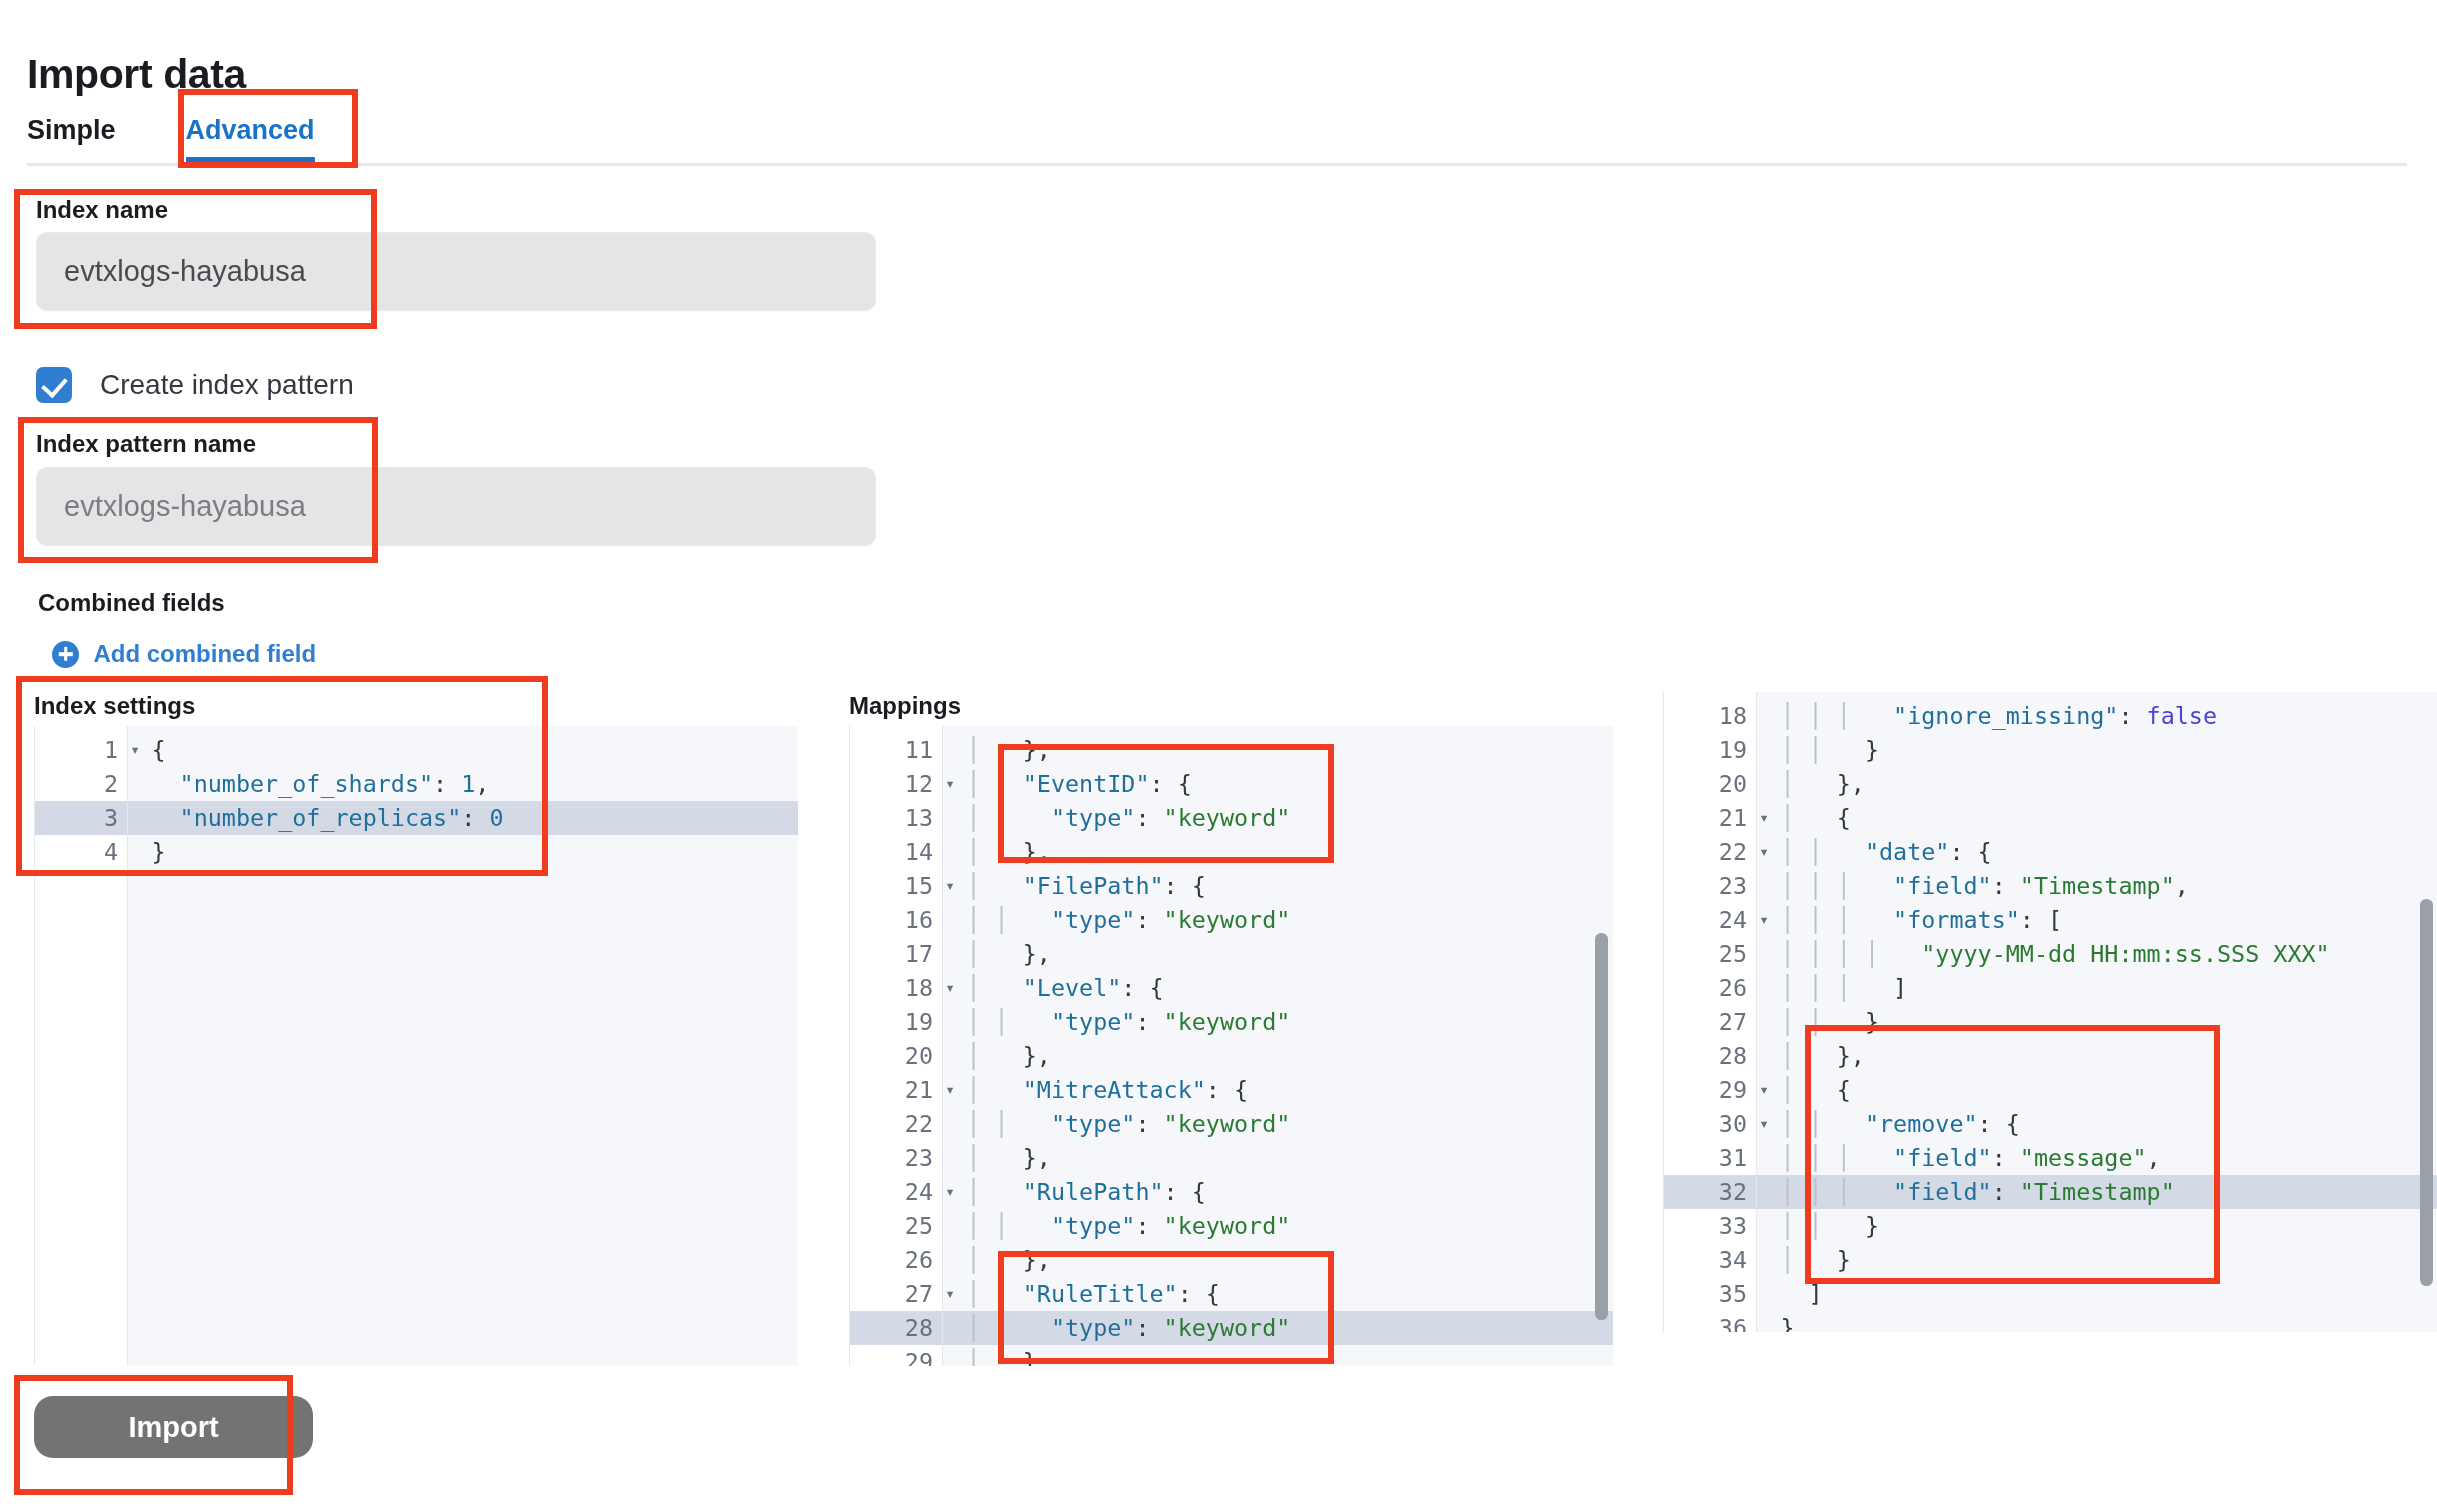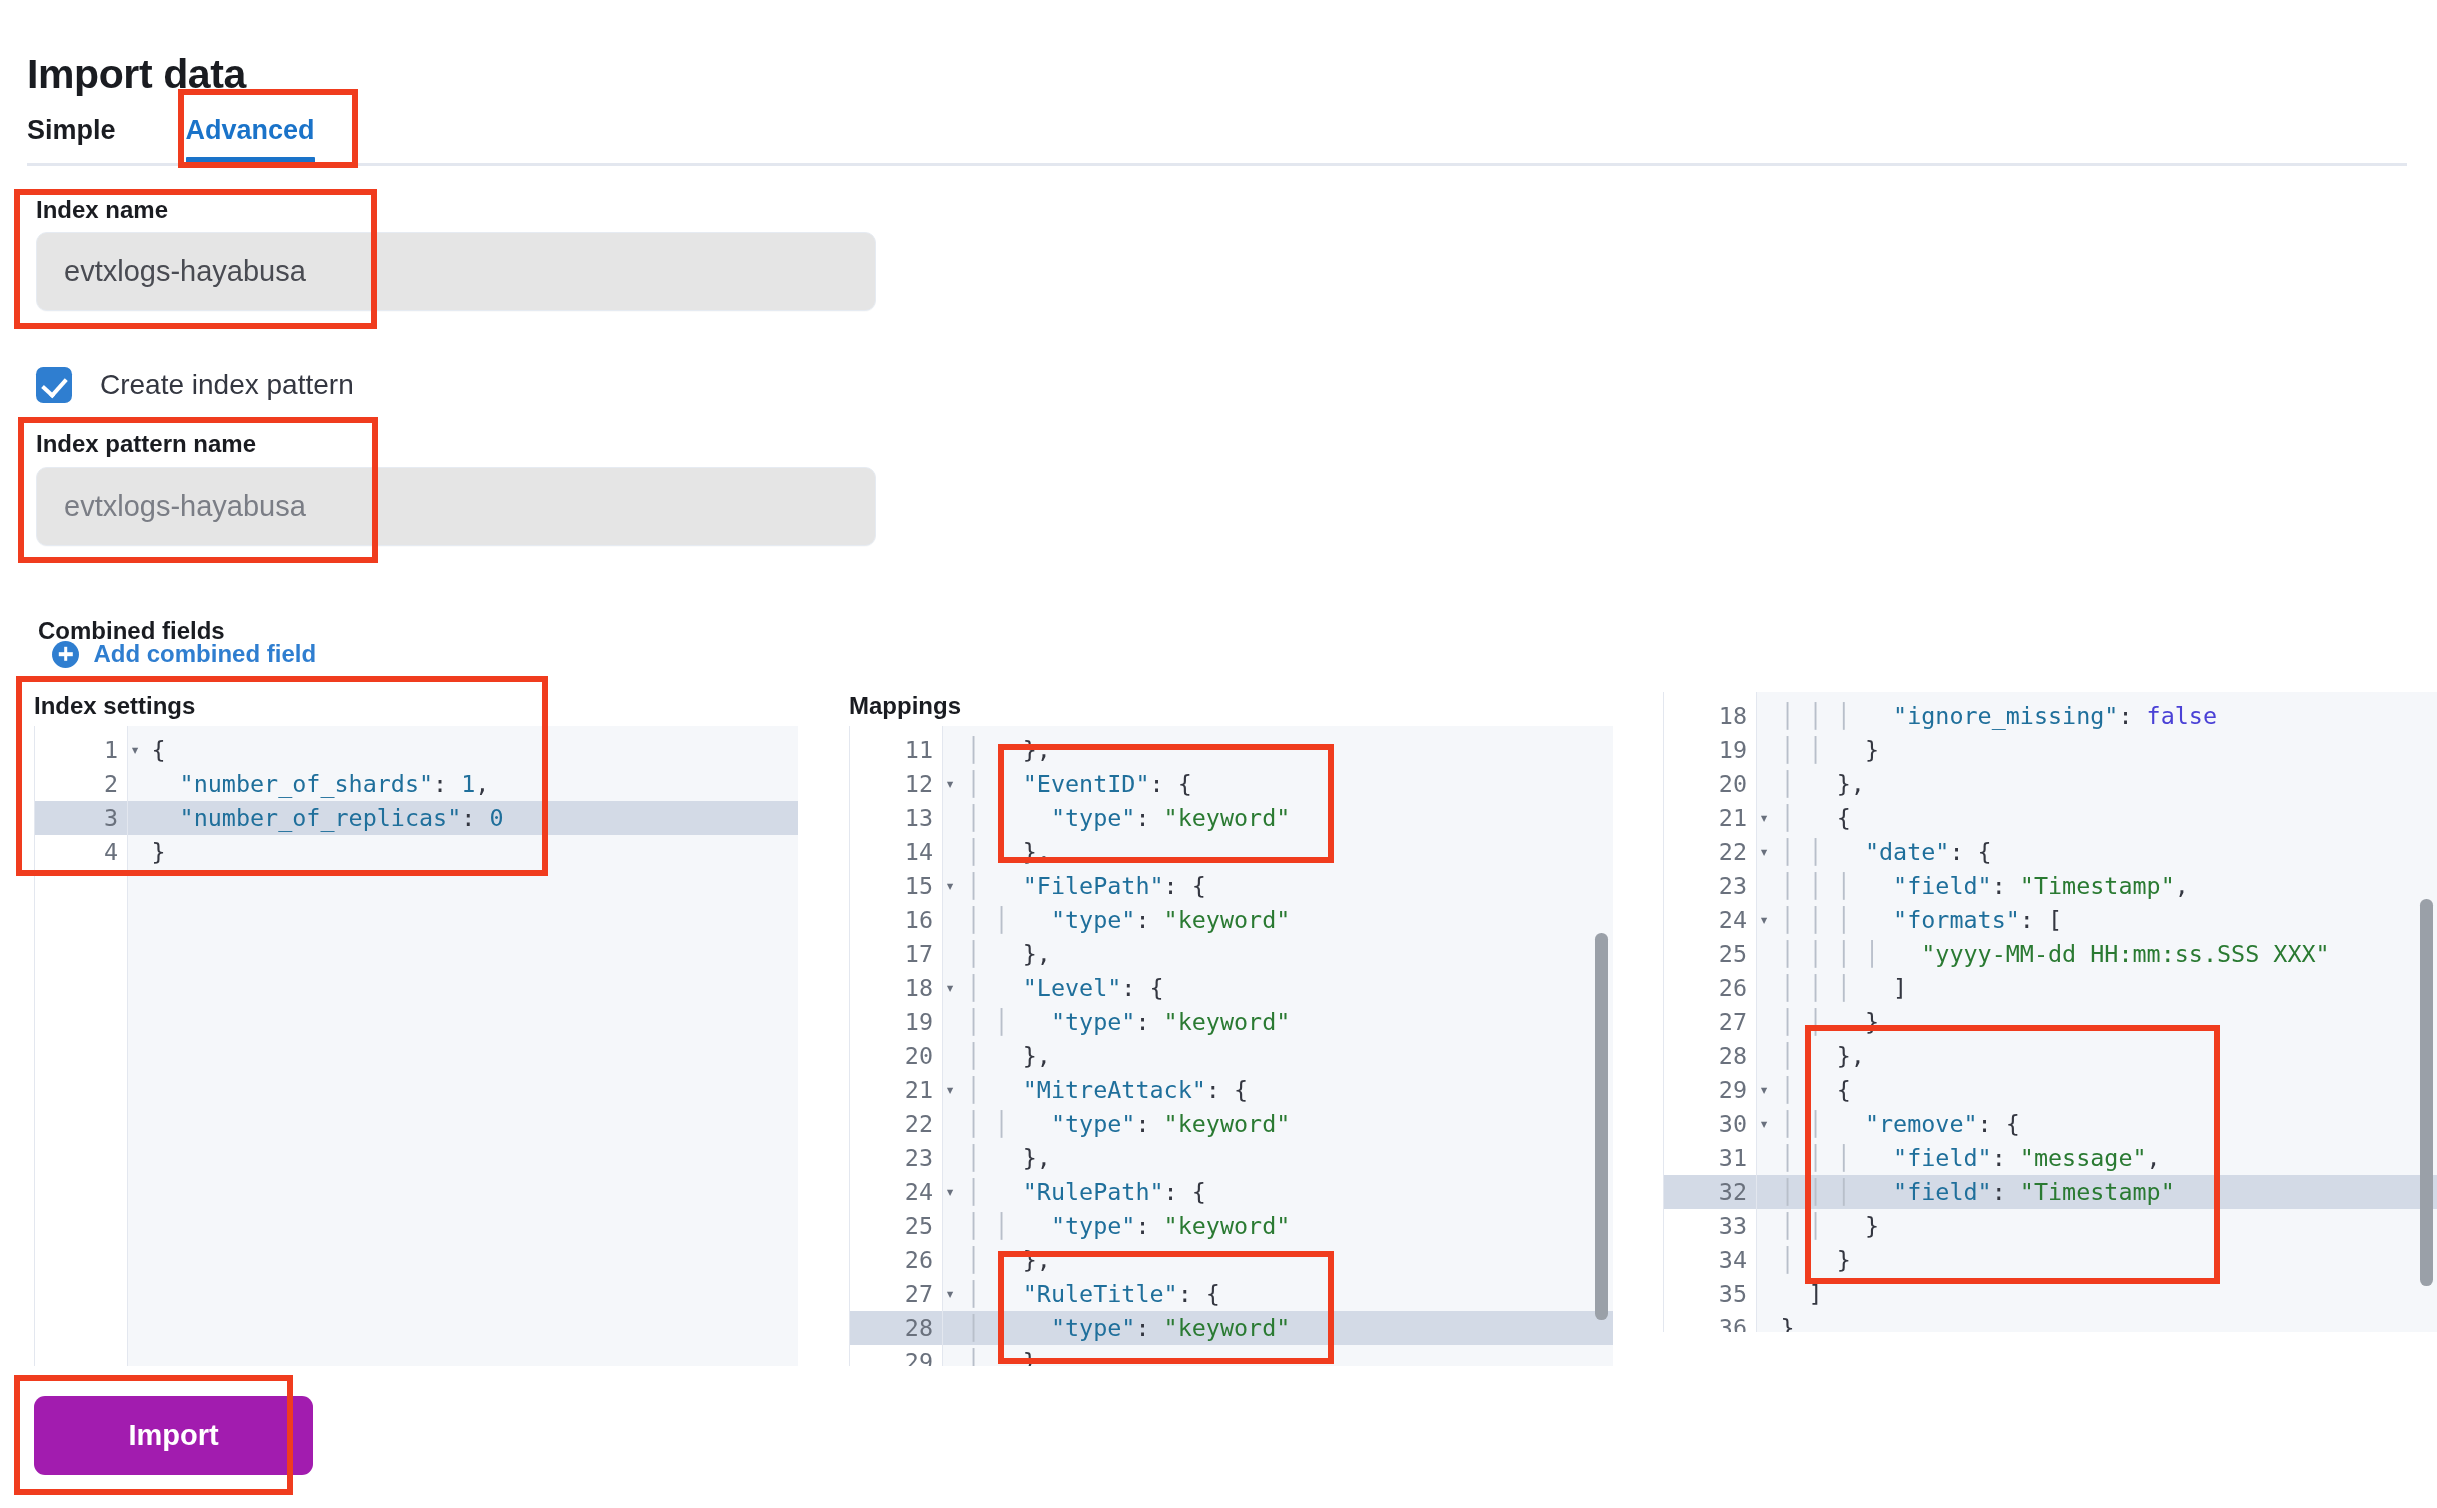--- a/index.html
+++ b/index.html
@@ -115,21 +115,20 @@
     font-size: 28px;
     color: #343741;
   }
 
   
   .combined-title {
     position:absolute;
     left: 38px; top: 589px;
     font-size: 24px;
     font-weight: bold;
-    margin-top: 28px;
   }
   .add-link {
     position:absolute;
     left: 52px; top: 640px;
     display:flex;
     align-items:center;
     gap: 14.4px;
     cursor:pointer;
   }
   .plus-icon {
@@ -232,25 +231,25 @@
     width: 12.6px;
     border-radius: 6.3px;
     background: #9aa0a8;
     right: 5.4px;
   }
 
   
   .import-btn {
     position:absolute;
     left: 34px; top: 1396px;
-    width: 279px; height: 79px;
-    background: #a21caf;
+    width: 279px; height: 62px;
+    background: #737373;
     color:#fff;
     border:none;
-    border-radius: 11px;
+    border-radius: 19px;
     font-size: 29px;
     font-weight: bold;
     font-family: "Liberation Sans", sans-serif;
     cursor:pointer;
     display:flex; align-items:center; justify-content:center;
   }
 
   
   .anno {
     position:absolute;

